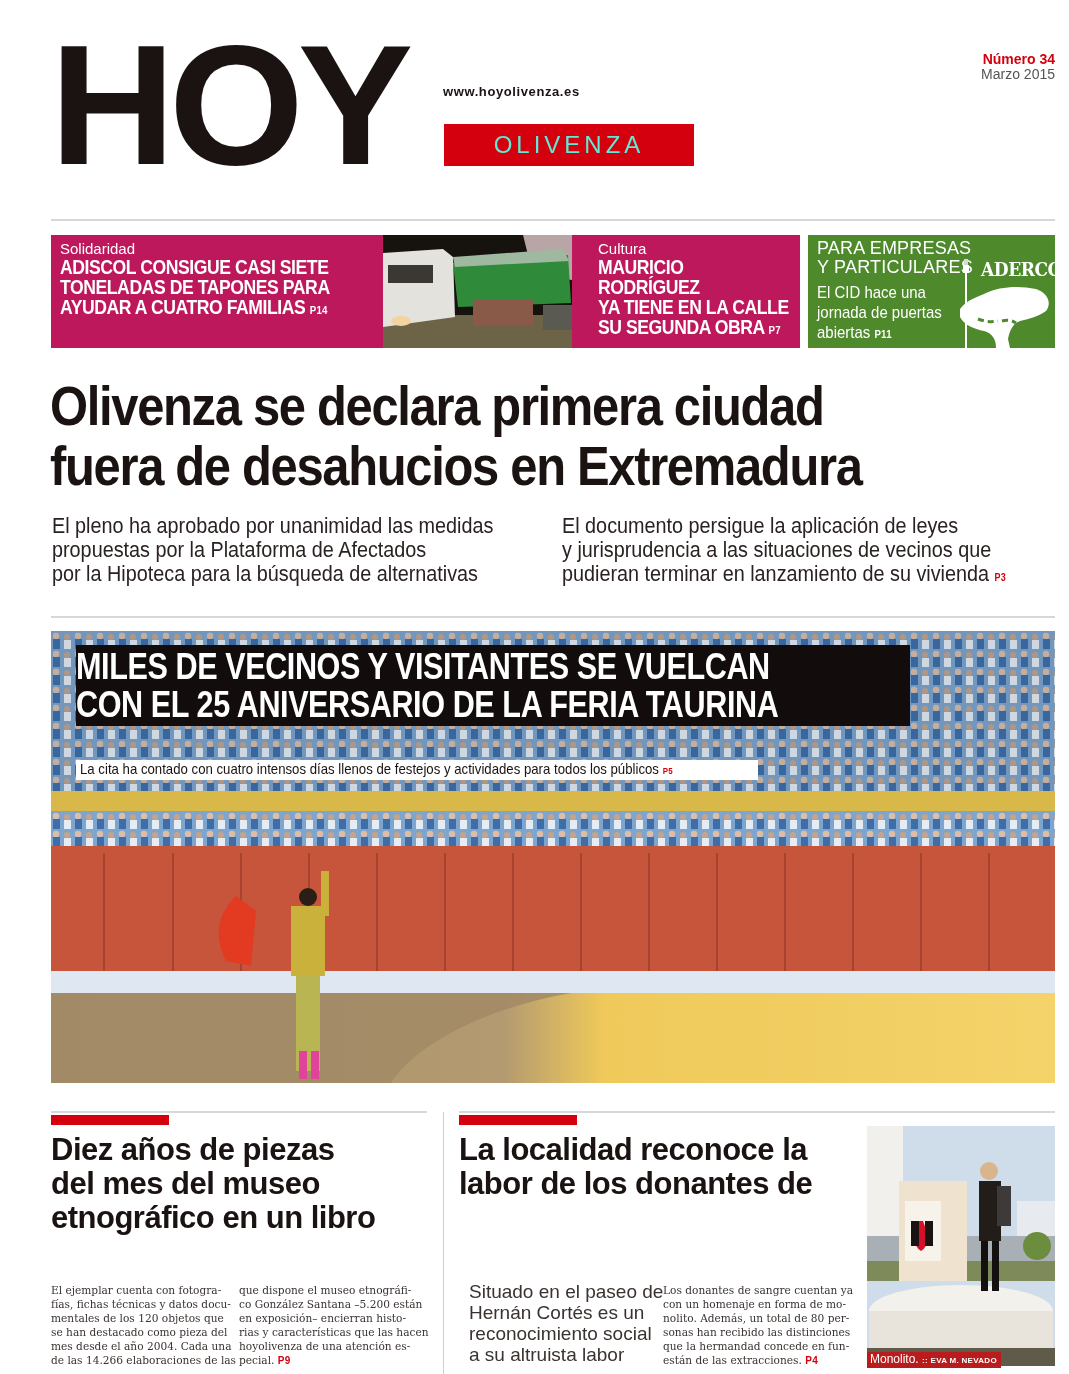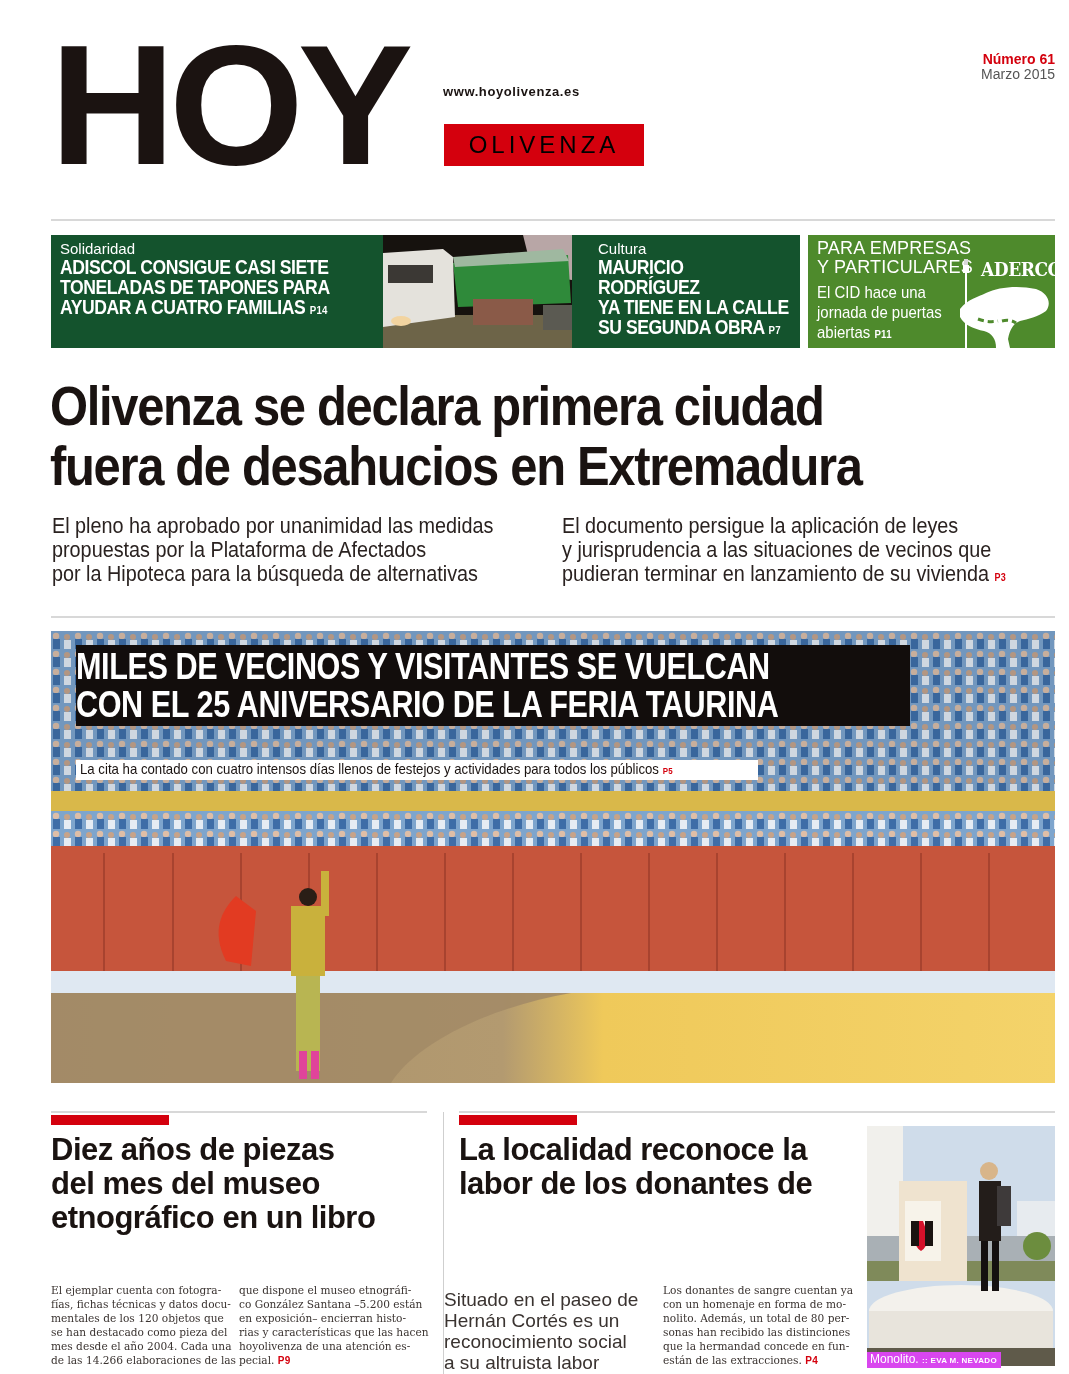--- a/index.html
+++ b/index.html
@@ -5,29 +5,29 @@
   * { box-sizing: border-box; margin: 0; padding: 0; }
   html, body { width: 1069px; height: 1374px; background: #ffffff; overflow: hidden; }
   body { position: relative; font-family: "Liberation Sans", sans-serif; color: #1a1311; }
 
   .abs { position: absolute; }
 
   
   .logo { left: 50px; top: 40px; font-family: "Liberation Sans", sans-serif; font-weight: 900; font-size: 170px; line-height: 130px; letter-spacing: -6px; color: #1b1311; transform: scaleX(1.02); transform-origin: left top; }
   .logo span { display: inline-block; font-weight: bold; }
   .url { left: 443px; top: 84px; font-size: 13px; font-weight: bold; letter-spacing: 0.6px; color: #1a1311; font-family: "Liberation Sans Narrow", "Liberation Sans", sans-serif; }
-  .edition { left: 444px; top: 124px; width: 200px; height: 42px; background: #d4000d; color: #000000; display: flex; align-items: center; justify-content: center; font-size: 24px; letter-spacing: 4px; }
+  .edition { left: 444px; top: 124px; width: 250px; height: 42px; background: #d4000d; color: #5eead4; display: flex; align-items: center; justify-content: center; font-size: 24px; letter-spacing: 4px; }
   .issue { right: 14px; top: 52px; text-align: right; font-size: 14px; line-height: 15px; }
   .issue .num { color: #d4000d; font-weight: bold; }
   .issue .date { color: #555; }
 
   .rule { height: 2px; background: #d8d8d8; }
 
   
-  .teaser-red { background: #14532d; color: #fff; }
+  .teaser-red { background: #be185d; color: #fff; }
   .teaser { top: 235px; height: 113px; }
   .t1 { left: 51px; width: 332px; padding: 6px 0 0 9px; }
   .t1-photo { left: 383px; top: 235px; width: 189px; height: 113px; overflow: hidden; background: #1c1a16; }
   .t2 { left: 572px; width: 228px; padding: 6px 0 0 26px; }
   .t3 { left: 808px; width: 247px; background: #4e8a2c; color: #fff; padding: 4px 12px 0 9px; }
   .kicker { font-size: 15px; line-height: 16px; font-family: "Liberation Sans Narrow", "Liberation Sans", sans-serif; }
   .teaser-head { font-size: 20px; line-height: 20px; font-weight: bold; letter-spacing: -0.5px; text-transform: uppercase; transform: scaleX(0.88); transform-origin: left top; white-space: nowrap; }
   .pg { font-size: 11px; font-weight: bold; letter-spacing: 0.3px; }
   .t3 .promo { font-size: 18px; line-height: 19px; letter-spacing: 0.2px; }
   .t3 .body { font-size: 17px; line-height: 20px; transform: scaleX(0.88); transform-origin: left top; margin-top: 6px; white-space: nowrap; }
@@ -51,31 +51,31 @@
 
   
   .accent { height: 10px; background: #d4000d; }
   .story-head { font-size: 31px; line-height: 34px; font-weight: bold; letter-spacing: -0.5px; color: #1a1311; white-space: nowrap; }
   .body-serif { font-family: "DejaVu Serif", serif; font-size: 10.6px; line-height: 14px; color: #3a3330; white-space: nowrap; }
   .body-serif .pg { color: #d4000d; font-family: "Liberation Sans", sans-serif; font-size: 10px; }
   .vrule { width: 1px; background: #cfcfcf; }
   .sub2 { font-size: 19px; line-height: 21px; color: #3a3330; white-space: nowrap; }
 
   .monolito-photo { left: 867px; top: 1126px; width: 188px; height: 240px; overflow: hidden; }
-  .caption { left: 867px; top: 1352px; background: #d946ef; color: #fff; font-size: 12px; line-height: 14px; padding: 0 4px 0 3px; white-space: nowrap; }
+  .caption { left: 867px; top: 1352px; background: #b91c1c; color: #fff; font-size: 12px; line-height: 14px; padding: 0 4px 0 3px; white-space: nowrap; }
   .caption .credit { font-size: 8px; font-weight: bold; letter-spacing: 0.3px; }
 </style>
 </head>
 <body>
 
 <div class="abs logo"><span>HOY</span></div>
 <div class="abs url">www.hoyolivenza.es</div>
 <div class="abs edition">OLIVENZA</div>
 <div class="abs issue">
-  <div class="num">Número 61</div>
+  <div class="num">Número 34</div>
   <div class="date">Marzo 2015</div>
 </div>
 <div class="abs rule" style="left:51px; top:219px; width:1004px;"></div>
 
 <div class="abs teaser teaser-red t1">
   <div class="kicker">Solidaridad</div>
   <div class="teaser-head">
     <div>ADISCOL CONSIGUE CASI SIETE</div>
     <div>TONELADAS DE TAPONES PARA</div>
     <div><span>AYUDAR A CUATRO FAMILIAS</span> <span class="pg">P14</span></div>
@@ -226,21 +226,21 @@
 </div>
 
 <div class="abs vrule" style="left:443px; top:1112px; height:262px;"></div>
 
 <div class="abs rule" style="left:459px; top:1111px; width:596px; height:2px;"></div>
 <div class="abs accent" style="left:459px; top:1115px; width:118px;"></div>
 <div class="abs story-head" style="left:459px; top:1133px;">
   <div>La localidad reconoce la</div>
   <div>labor de los donantes de</div>
 </div>
-<div class="abs sub2" style="left:444px; top:1281px;margin-top:8px;">
+<div class="abs sub2" style="left:469px; top:1281px;">
   <div>Situado en el paseo de</div>
   <div>Hernán Cortés es un</div>
   <div>reconocimiento social</div>
   <div>a su altruista labor</div>
 </div>
 <div class="abs body-serif" style="left:663px; top:1283px;">
   <div>Los donantes de sangre cuentan ya</div>
   <div>con un homenaje en forma de mo-</div>
   <div>nolito. Además, un total de 80 per-</div>
   <div>sonas han recibido las distinciones</div>

